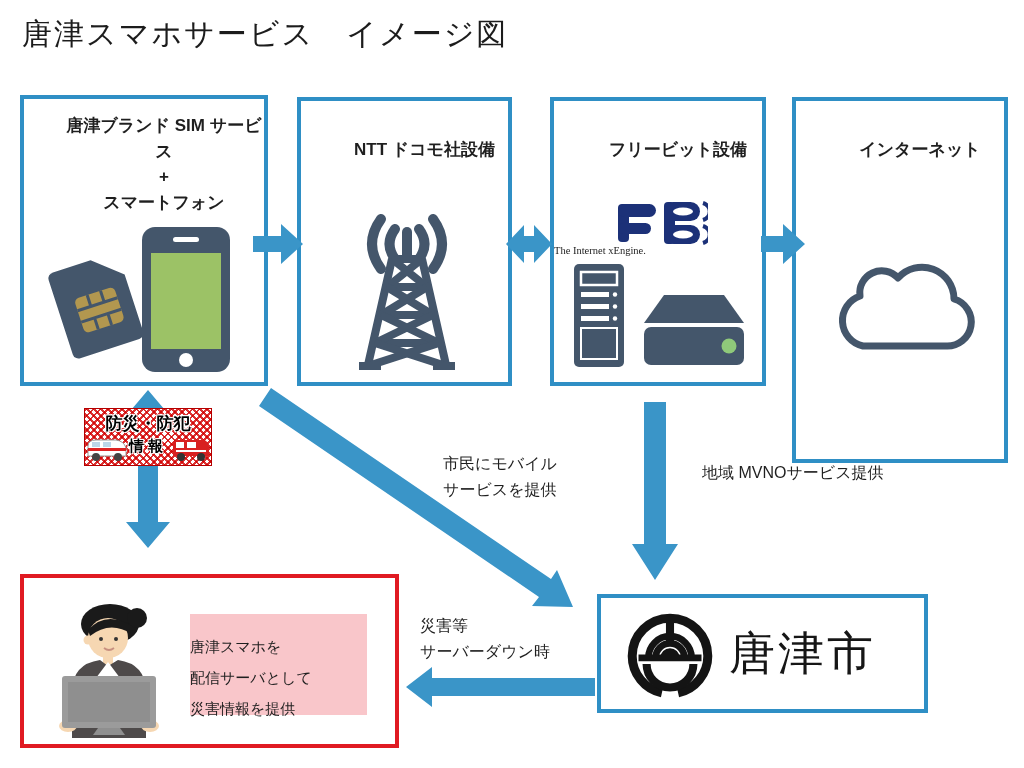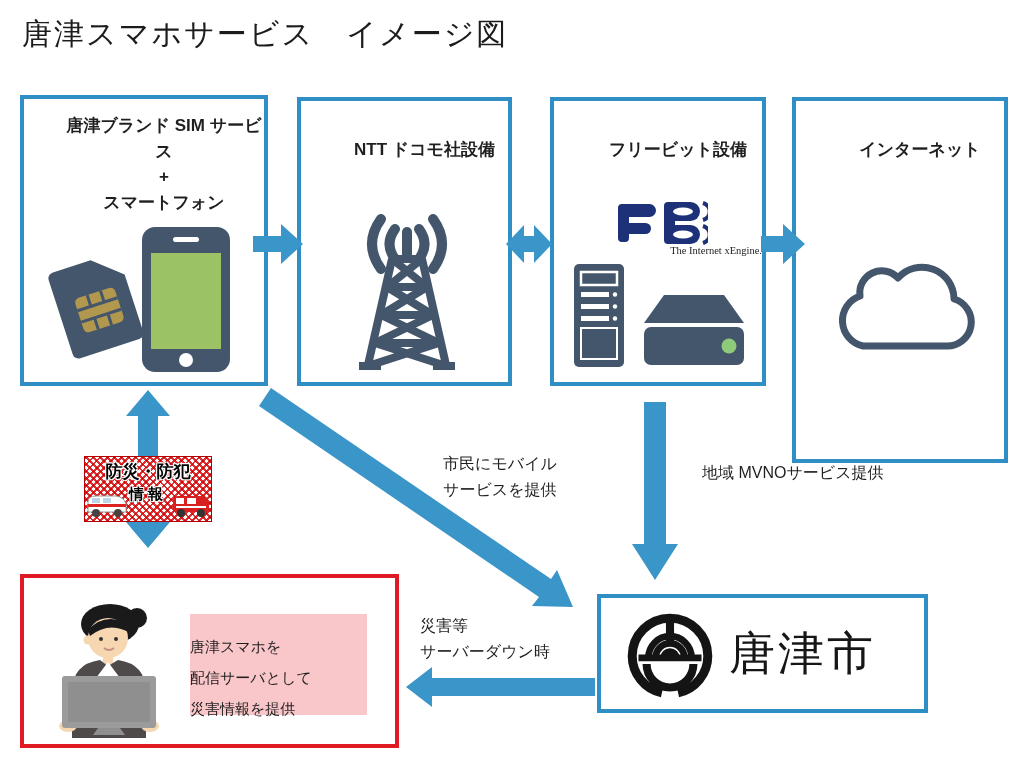--- a/index.html
+++ b/index.html
@@ -14,34 +14,34 @@
   #box-freebit{left:550px;top:97px;width:216px;height:289px;}
   #box-internet{left:792px;top:97px;width:216px;height:366px;}
   #box-sim .node-head{margin-top:14px;}
   #box-docomo .node-head,#box-freebit .node-head,#box-internet .node-head{margin-top:36px;}
   #arrow-overlay{left:0;top:0;width:1024px;height:768px;z-index:2;pointer-events:none;}
   #arrow-overlay polygon{fill:var(--arrow);}
   .diagram-label{position:absolute;font-size:16px;line-height:26px;z-index:3;}
   #label-mvno{left:678px;top:460px;margin-left:24px;}
   #label-mobile{left:443px;top:451px;}
   #label-serverdown{left:420px;top:613px;}
-  #banner{left:84px;top:456px;width:128px;height:66px;z-index:4;border:1px solid #b40000;box-sizing:border-box;
+  #banner{left:84px;top:408px;width:128px;height:58px;z-index:4;border:1px solid #b40000;box-sizing:border-box;
     background-color:#fff;
     background-image:repeating-linear-gradient(45deg,rgba(210,0,0,.8) 0 2px,transparent 2px 5px),
                      repeating-linear-gradient(135deg,rgba(210,0,0,.8) 0 2px,transparent 2px 5px);}
   #banner .bn1{position:absolute;left:0;right:0;top:3px;text-align:center;font-weight:bold;font-size:17px;color:#000;
     text-shadow:-1px -1px 0 #fff,1px -1px 0 #fff,-1px 1px 0 #fff,1px 1px 0 #fff;}
   #banner .bn2{position:absolute;left:0;right:0;top:28px;text-align:center;font-weight:bold;font-size:15px;letter-spacing:4px;color:#000;
     text-shadow:-1px -1px 0 #fff,1px -1px 0 #fff,-1px 1px 0 #fff,1px 1px 0 #fff;}
   #city-box{left:597px;top:594px;width:331px;height:119px;z-index:3;}
   #city-label{position:absolute;left:128px;top:50%;transform:translateY(-50%);font-size:46px;color:#161616;letter-spacing:3px;}
   #red-box{position:absolute;left:20px;top:574px;width:379px;height:174px;border:4px solid var(--red-border);box-sizing:border-box;background:#fff;z-index:3;}
   #pink-box{position:absolute;left:166px;top:36px;width:177px;height:101px;background:var(--pink-fill);
     font-size:15px;text-align:left;line-height:31px;padding-top:17px;box-sizing:border-box;}
-  .fb-caption{position:absolute;left:0;right:0;top:144px;text-align:right;
+  .fb-caption{position:absolute;left:0;right:0;top:144px;text-align:left;
     font-family:"Liberation Serif","DejaVu Serif",serif;font-size:10.5px;color:#222;}
   svg{display:block;}
 </style>
 </head>
 <body>
 
 <div id="canvas">
 
   <div id="page-title" class="abs">唐津スマホサービス　イメージ図</div>
 

